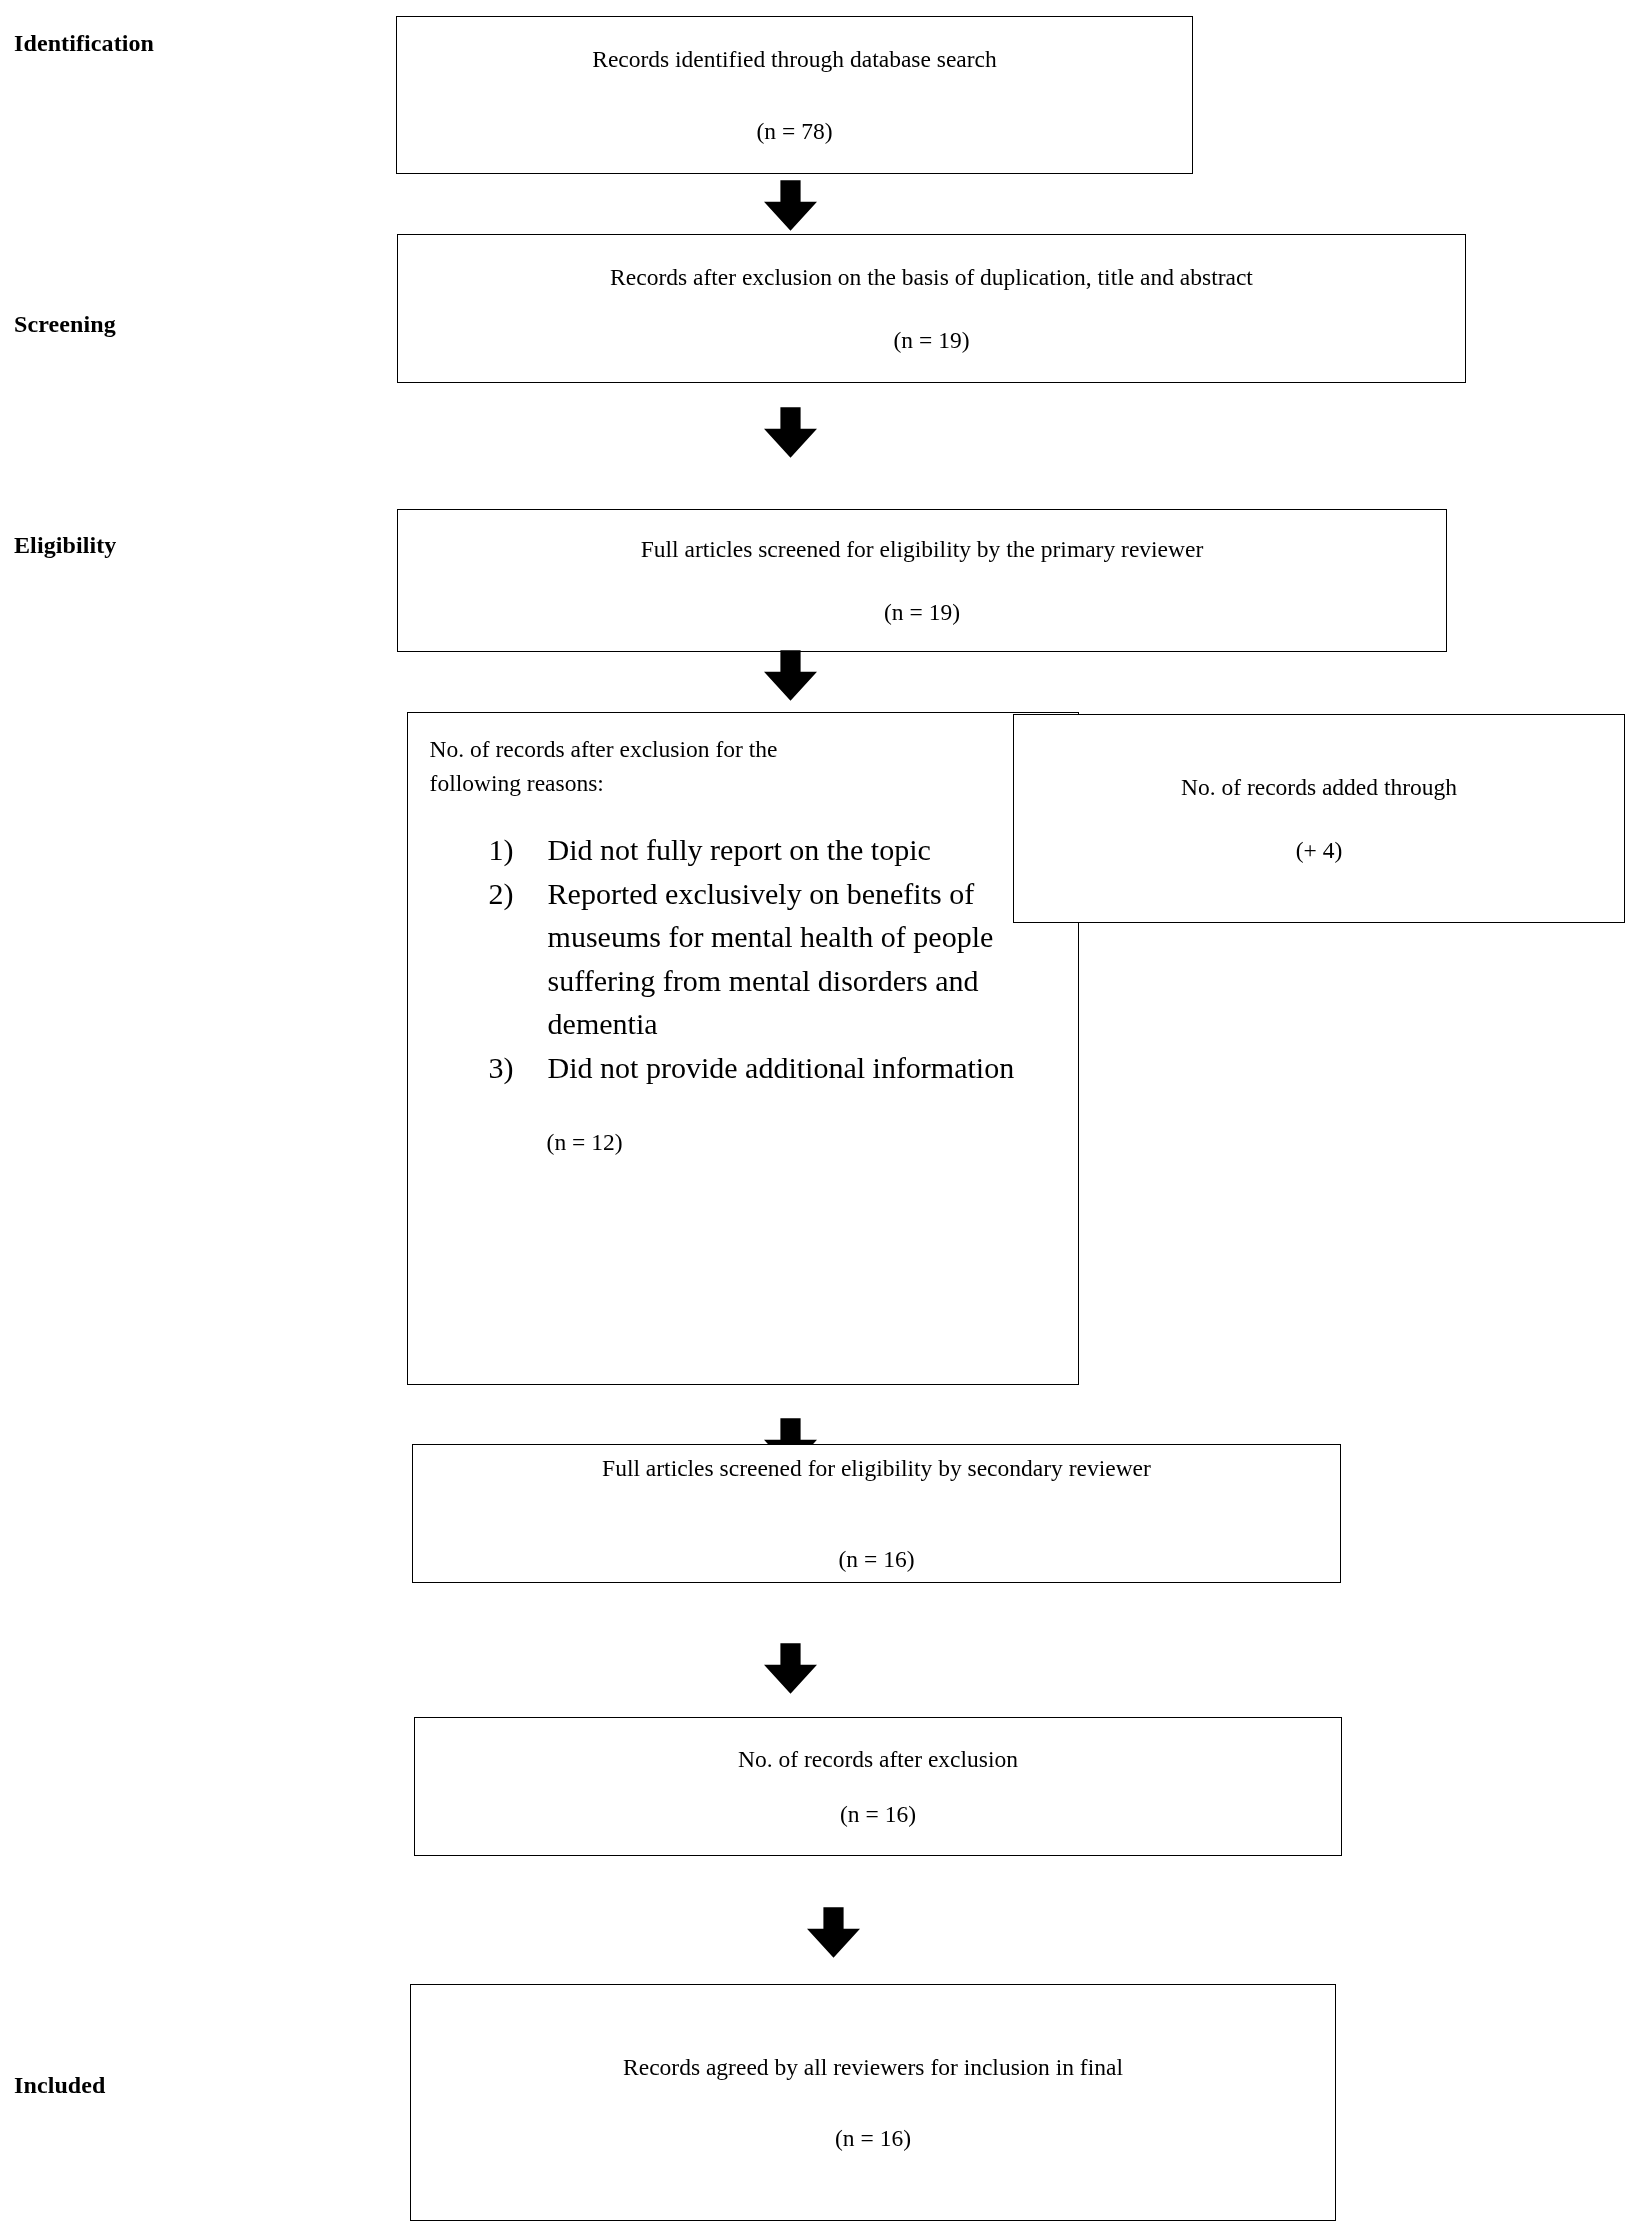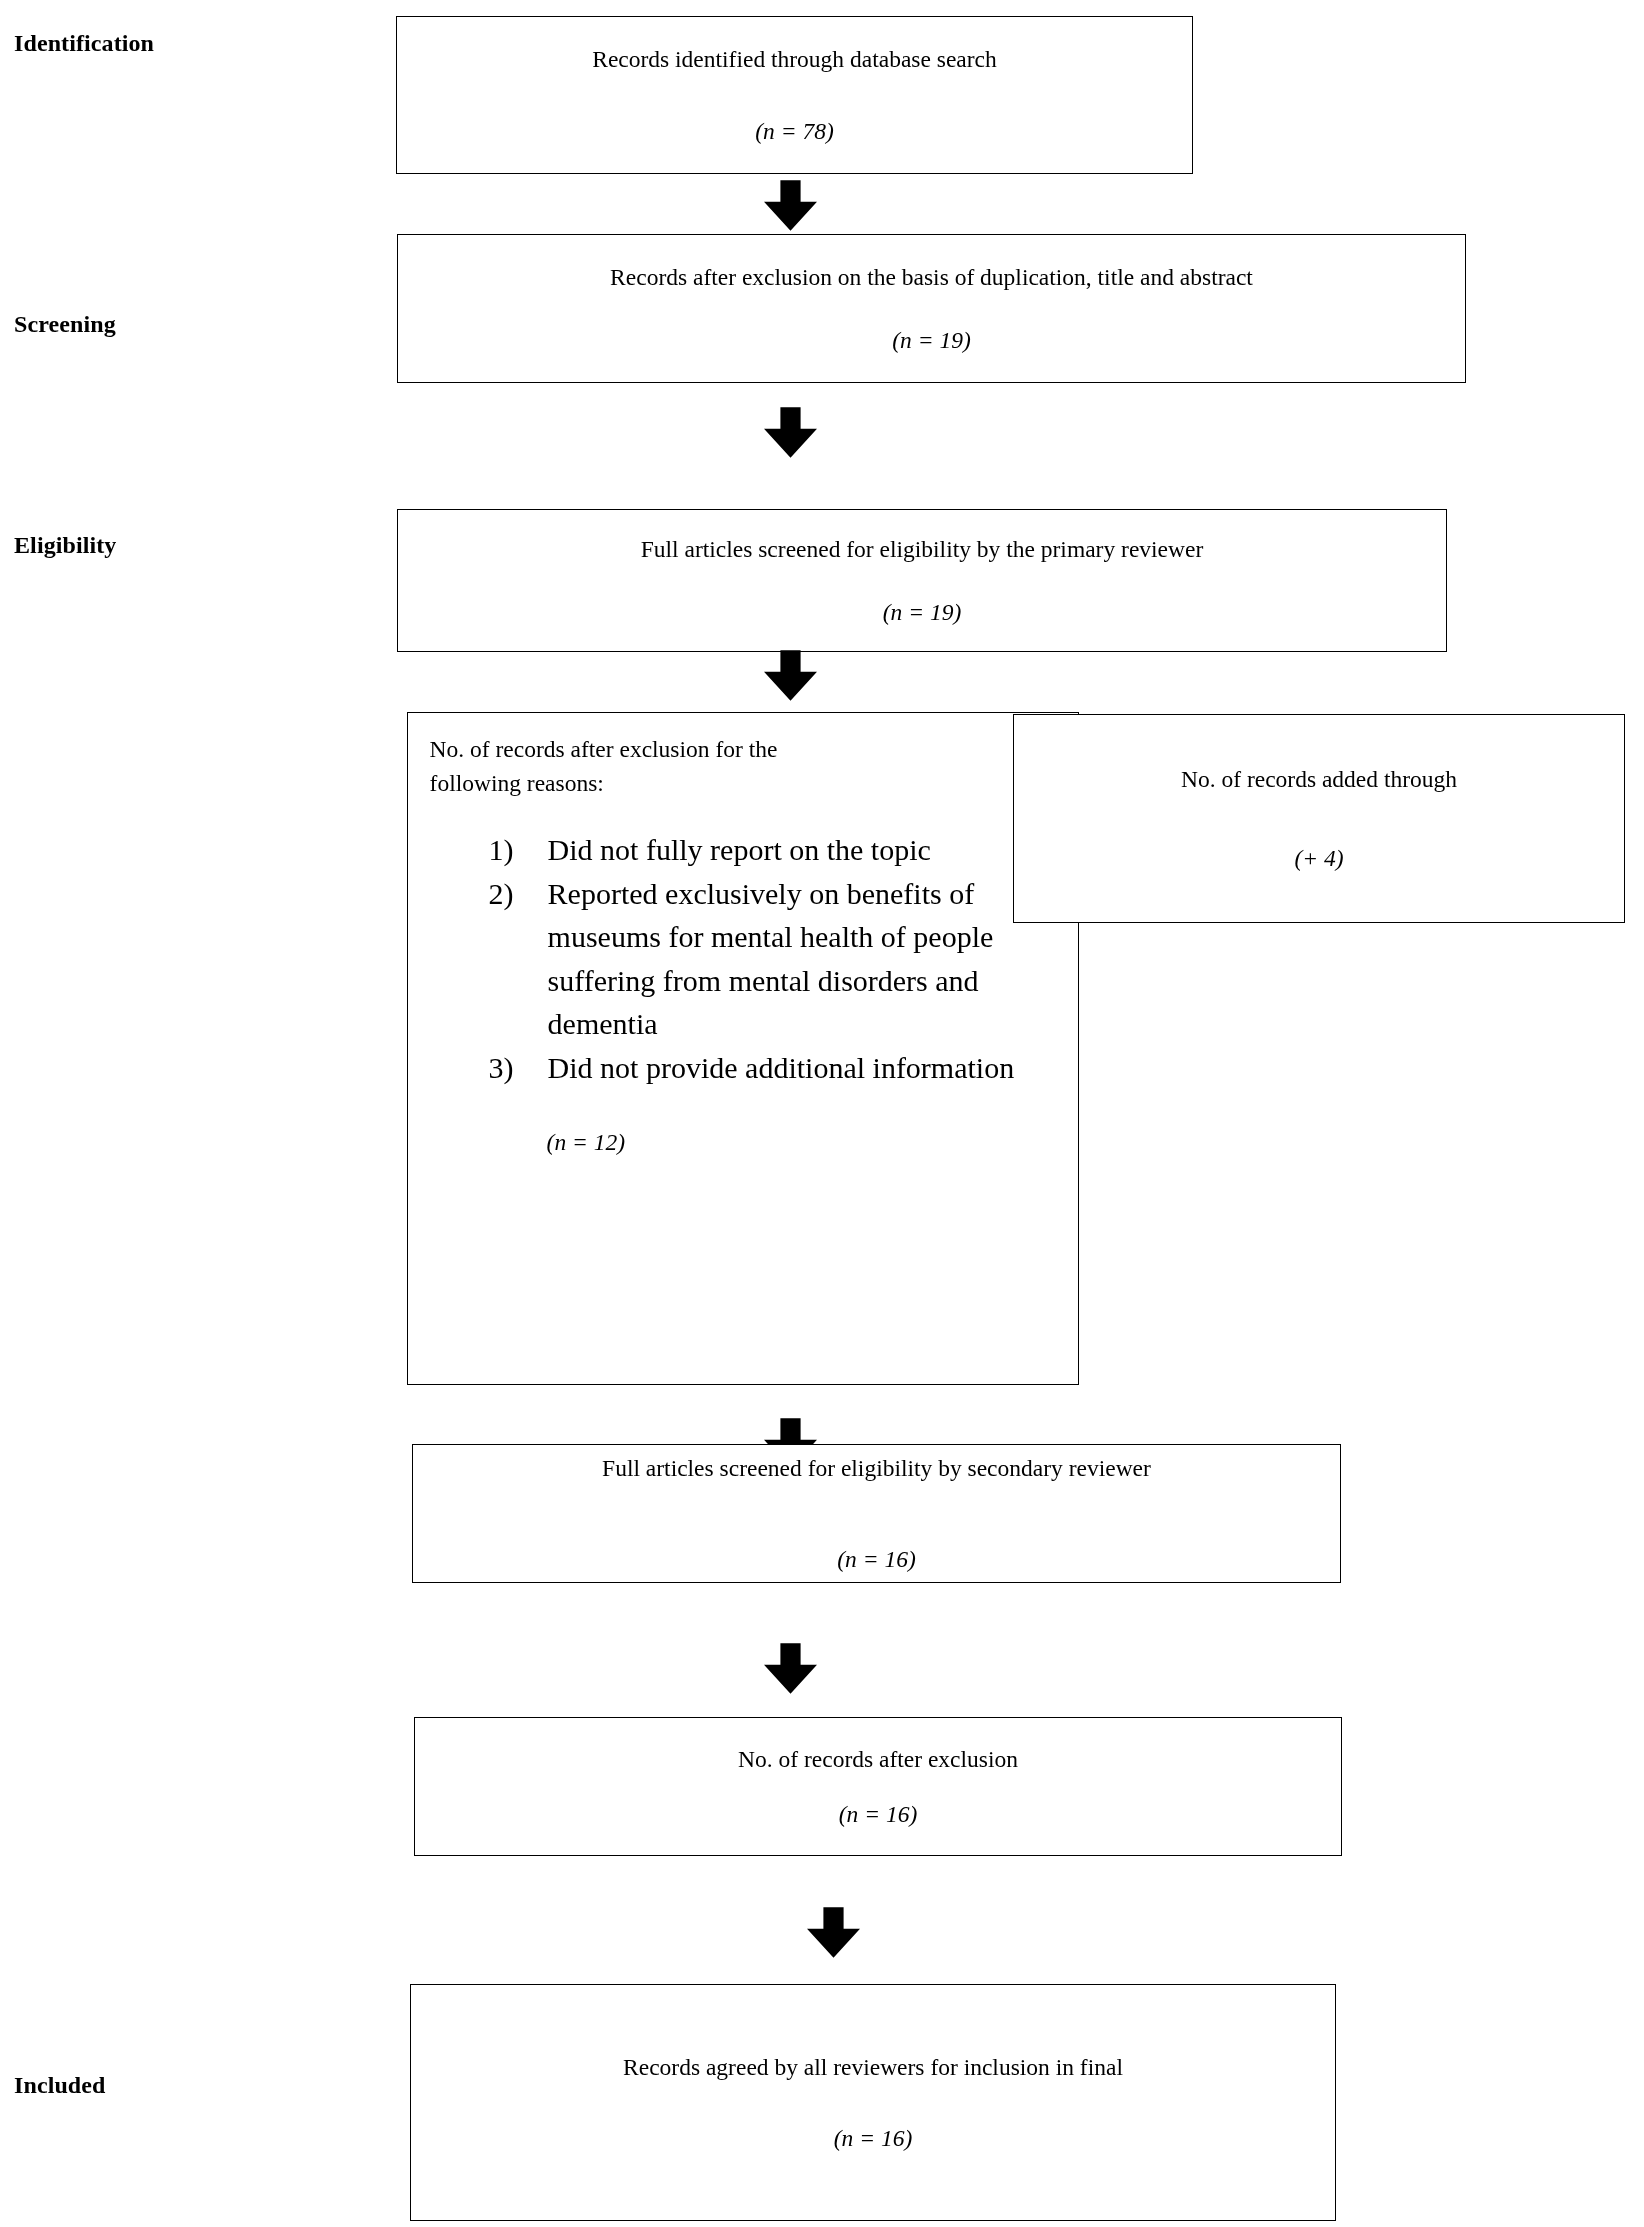--- a/index.html
+++ b/index.html
@@ -50,21 +50,20 @@
     align-items: flex-start;
     text-align: left;
     justify-content: flex-start;
     padding: 19px 16.5px 11.5px 21.6px;
   }
   .box .line {
     display: block;
     width: 100%;
   }
   .nval {
-    font-style: italic;
   }
 
   .gap-sm { height: 21.6px; }
   .gap-md { height: 29px; }
   .gap-lg { height: 37px; }
 
   
   ol.reasons {
     margin: 28px 0 0 0;
     padding: 0 0 0 59px;
@@ -161,21 +160,21 @@
 
     <ol class="reasons">
       <li>Did not fully report on the topic</li>
       <li>Reported exclusively on benefits of museums for mental health of people suffering from mental disorders and dementia</li>
       <li>Did not provide additional information</li>
     </ol>
 
     <div class="excl-count nval">(n = 12)</div>
   </div>
 
-  <div class="box" style="left:1013px; top:714px; width:612px; height:209px;gap:8px;">
+  <div class="box" style="left:1013px; top:714px; width:612px; height:209px;">
     <span class="line">No. of records added through</span>
     <span class="gap-md"></span>
     <span class="line nval">(+ 4)</span>
   </div>
 
   <div class="arrow" style="left:764px; top:1418px;">
     <svg width="53" height="51" viewBox="0 0 84 80">
       <polygon points="26,0 58,0 58,34 84,34 42,80 0,34 26,34" fill="#000000"></polygon>
     </svg>
   </div>

